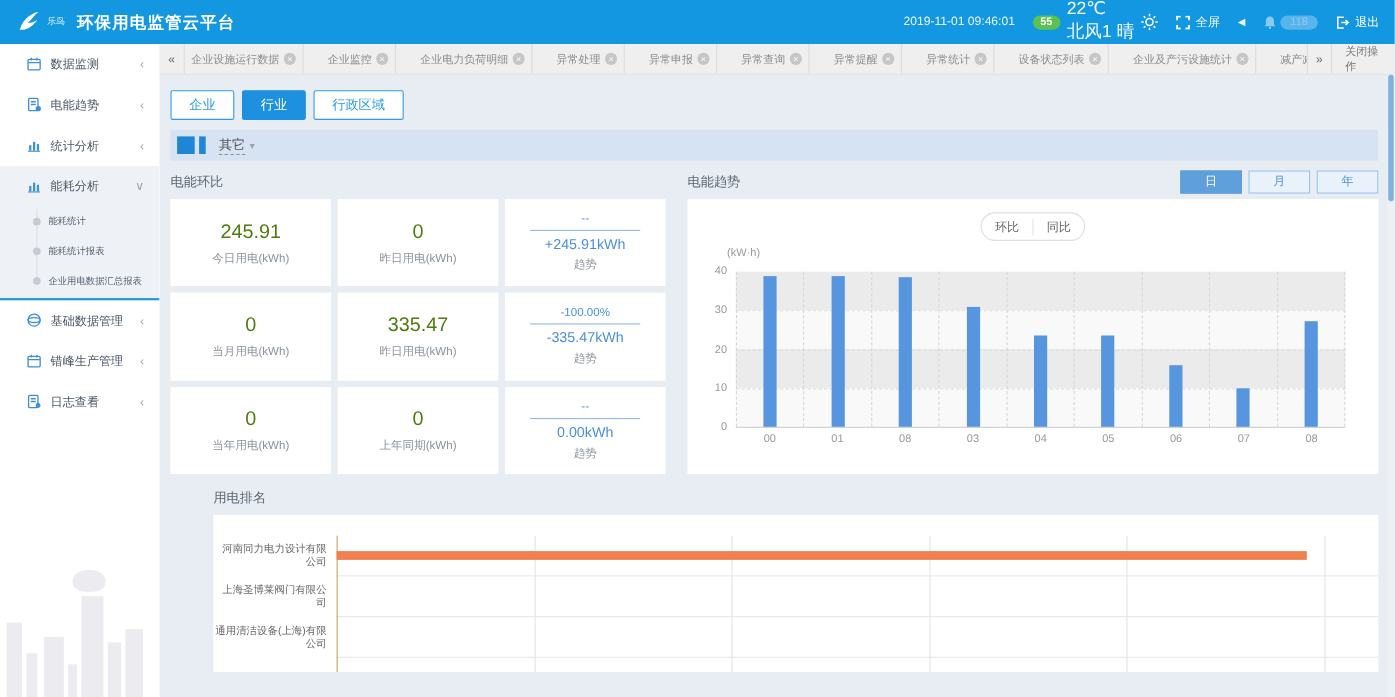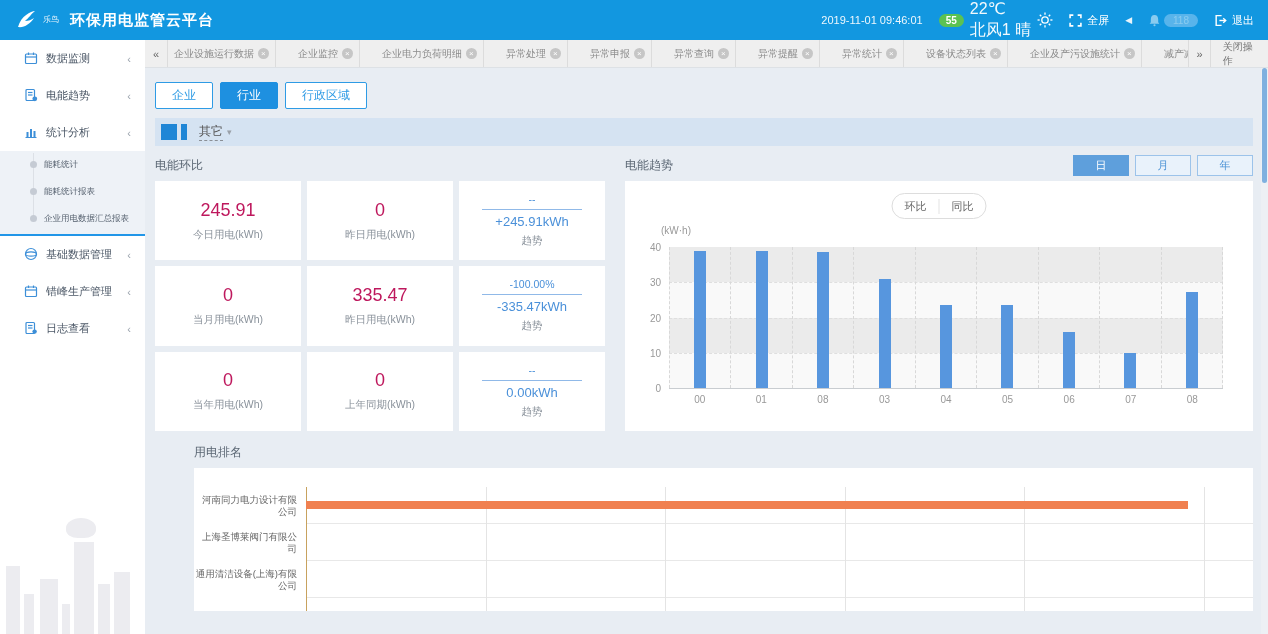--- a/index.html
+++ b/index.html
@@ -64,21 +64,21 @@
 
   .section-title{font-size:12px;color:#5A6673;}
   .panels-row{display:flex;gap:20px;}
   .stats-col{width:450px;flex:none;}
   .trend-col{flex:1;min-width:0;}
   .sec-head{height:16px;margin-bottom:8px;display:flex;align-items:center;justify-content:space-between;}
 
   
   .cards-grid{display:grid;grid-template-columns:repeat(3,1fr);grid-auto-rows:1fr;gap:6px;height:250px;}
   .card{background:#fff;display:flex;flex-direction:column;align-items:center;justify-content:center;}
-  .c-val{color:#be185d;font-size:18px;margin-bottom:7px;}
+  .c-val{color:#4d7c0f;font-size:18px;margin-bottom:7px;}
   .c-lbl{color:#8A929B;font-size:10.5px;}
   .c-top{color:#4A90D9;font-size:10.5px;}
   .c-div{width:100px;height:1px;background:#90B9E8;margin:4px 0;}
   .c-bot{color:#4A90D9;font-size:13px;}
   .card.trend .c-lbl{margin-top:5px;}
 
   
   .period-group{display:flex;gap:6px;}
   .p-btn{width:56px;height:21px;line-height:19px;text-align:center;border:1px solid #9CC3EA;background:#E9F2FB;color:#4E94D6;font-size:11px;cursor:pointer;}
   .p-btn.active{background:#5E9FDC;border-color:#5E9FDC;color:#fff;}
@@ -219,20 +219,32 @@
             <rect x="6" y="4" width="2" height="8"></rect>
             <rect x="9.5" y="6" width="2" height="6"></rect>
             <rect x="1.5" y="12" width="11" height="1"></rect>
           </svg>
       </span>
       <span>统计分析</span>
       <span class="chev">‹</span>
     </div>
 
     <div class="side-group">
+      <div class="side-item">
+        <span class="s-ico">
+          <svg width="14" height="14" viewBox="0 0 14 14" fill="#3D8FD8">
+              <rect x="2.5" y="7" width="2" height="5"></rect>
+              <rect x="6" y="4" width="2" height="8"></rect>
+              <rect x="9.5" y="6" width="2" height="6"></rect>
+              <rect x="1.5" y="12" width="11" height="1"></rect>
+            </svg>
+        </span>
+        <span>能耗分析</span>
+        <span class="chev">∨</span>
+      </div>
       <div class="sub-list">
         <div class="sub-item">
           <span class="dot"></span>
           <span>能耗统计</span>
         </div>
         <div class="sub-item">
           <span class="dot"></span>
           <span>能耗统计报表</span>
         </div>
         <div class="sub-item">

